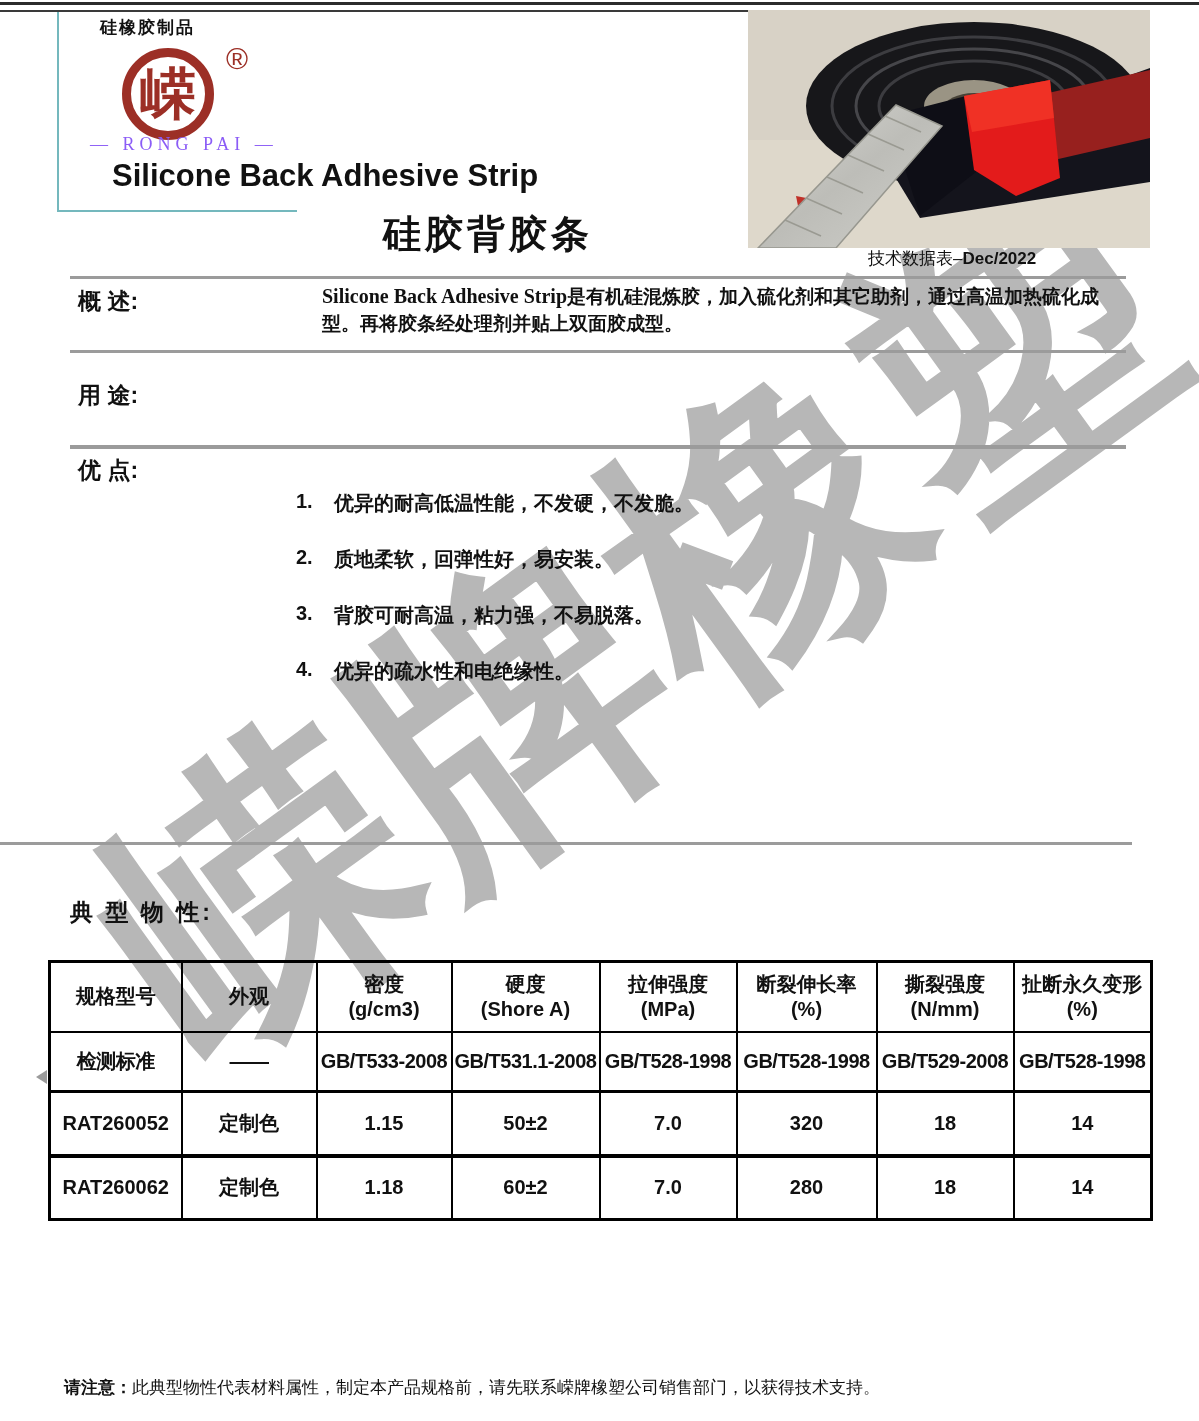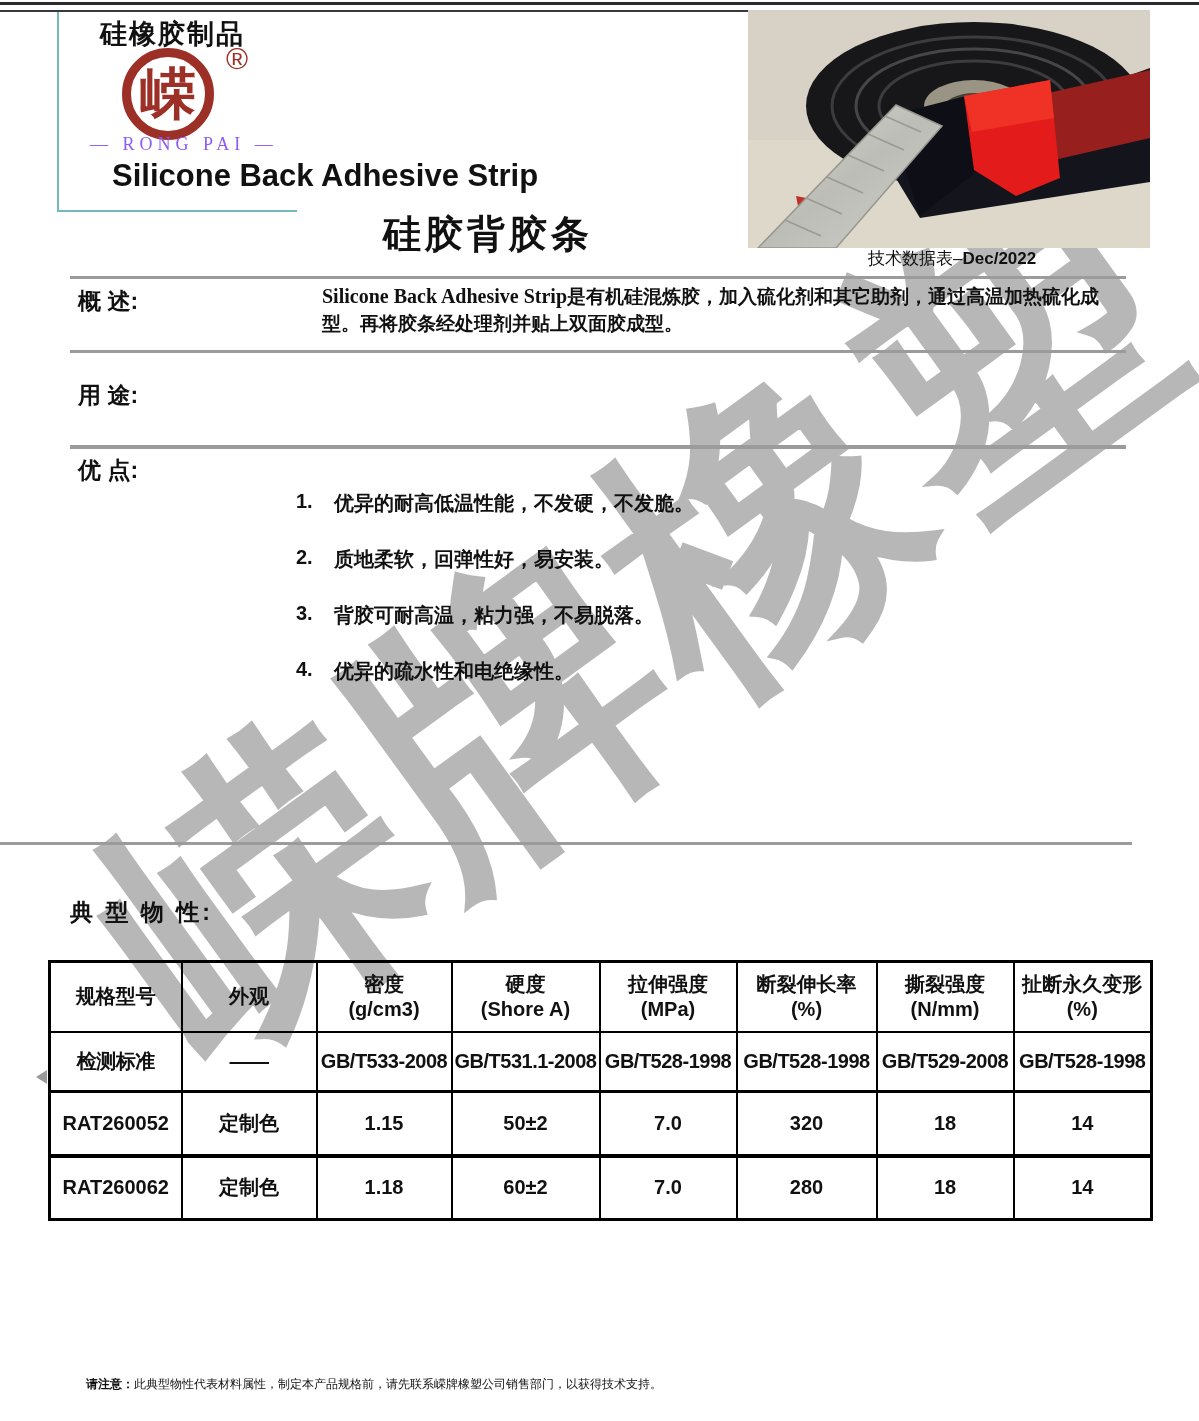--- a/index.html
+++ b/index.html
@@ -15,21 +15,21 @@
   
   .watermark {
     position:absolute; left:640px; top:620px; z-index:0;
     transform:translate(-50%,-50%) rotate(-36deg);
     font-size:300px; font-weight:bold; letter-spacing:8px; line-height:1;
     color:#b7b7b7; white-space:nowrap; user-select:none;
   }
   
   .logo-box { position:absolute; left:57px; top:12px; width:240px; height:200px;
     border-left:2px solid #74b8bd; border-bottom:2px solid #74b8bd; z-index:2; }
-  .brand-zh { position:absolute; left:100px; top:16px; font-size:27px; font-weight:bold; letter-spacing:2px; z-index:2; }
+  .brand-zh { position:absolute; left:100px; top:16px; font-size:17px; font-weight:bold; letter-spacing:2px; z-index:2; }
   .logo-circle { position:absolute; left:122px; top:48px; width:92px; height:92px; border-radius:50%;
     border:9px solid #9c2f26; display:flex; align-items:center; justify-content:center; z-index:2; }
   .logo-glyph { font-size:56px; font-weight:bold; color:#9c2f26; line-height:1; }
   .registered { position:absolute; left:226px; top:42px; font-size:30px; color:#9c2f26; z-index:2; }
   .rong-pai { position:absolute; left:90px; top:134px; font-size:18px; color:#8b5cf6;
     letter-spacing:5px; font-family:"Liberation Serif","DejaVu Serif",serif; z-index:2; }
   .title-en { position:absolute; left:112px; top:158px; font-size:31px; font-weight:bold; z-index:2; }
   .title-zh { position:absolute; left:383px; top:209px; font-size:38px; font-weight:bold; letter-spacing:4px; z-index:2; }
   
   .photo { position:absolute; left:748px; top:10px; width:402px; height:238px; z-index:3; }
@@ -62,21 +62,21 @@
     font-weight:bold; color:#111; padding:0 2px;
   }
   table.props { border:3px solid #000; }
   table.props th { height:70px; font-size:20px; line-height:1.25; }
   table.props tr.std td { height:60px; font-size:20px; letter-spacing:-0.5px; border-bottom-width:3px; }
   table.props tr.datarow td { height:64px; font-size:20px; border-bottom-width:4px; }
   table.props tr.datarow:last-child td { border-bottom-width:3px; }
   .left-marker { position:absolute; left:36px; top:1070px; width:0; height:0; z-index:2;
     border-top:7px solid transparent; border-bottom:7px solid transparent; border-right:11px solid #9b9b9b; }
   
-  .footer-note { position:absolute; left:86px; top:1376px; font-size:12px; z-index:2; }
+  .footer-note { position:absolute; left:64px; top:1376px; font-size:17px; z-index:2; }
   .footer-note .lab { font-weight:bold; }
 </style>
 </head>
 <body>
 
 <div class="page">
 
   <div class="topline1"></div>
   <div class="topline2"></div>
 

